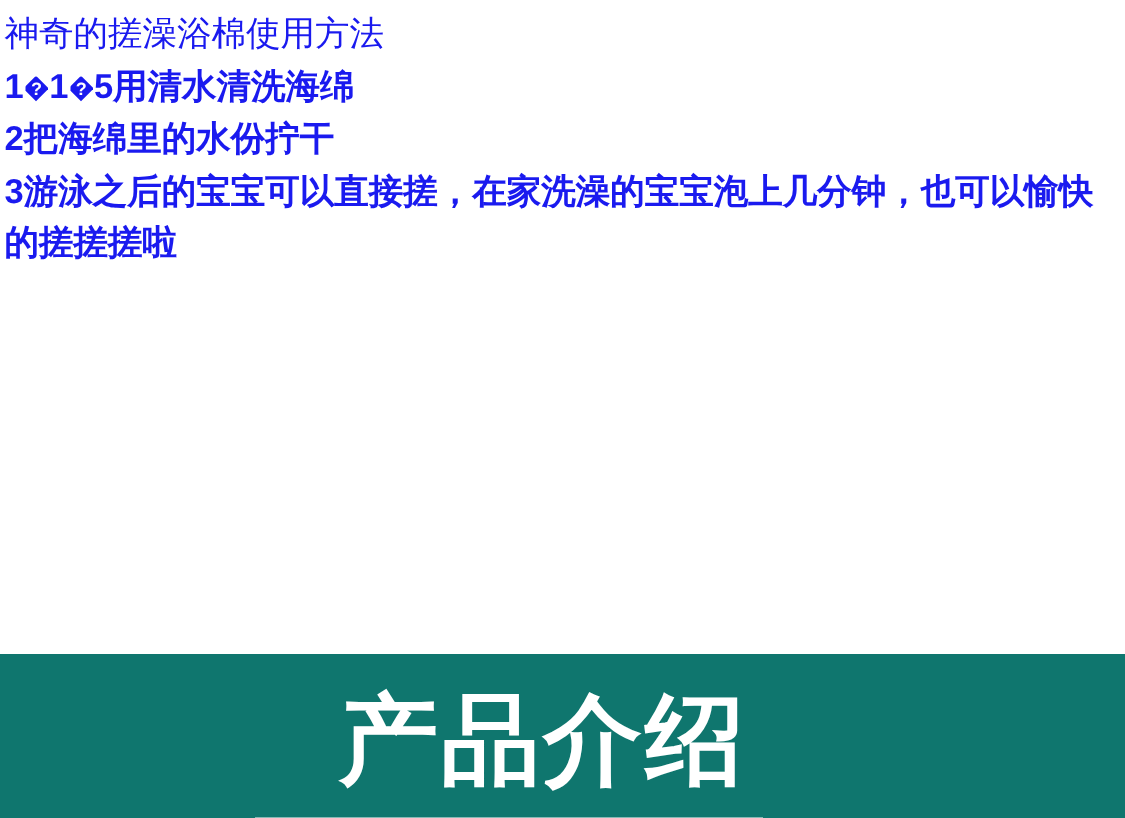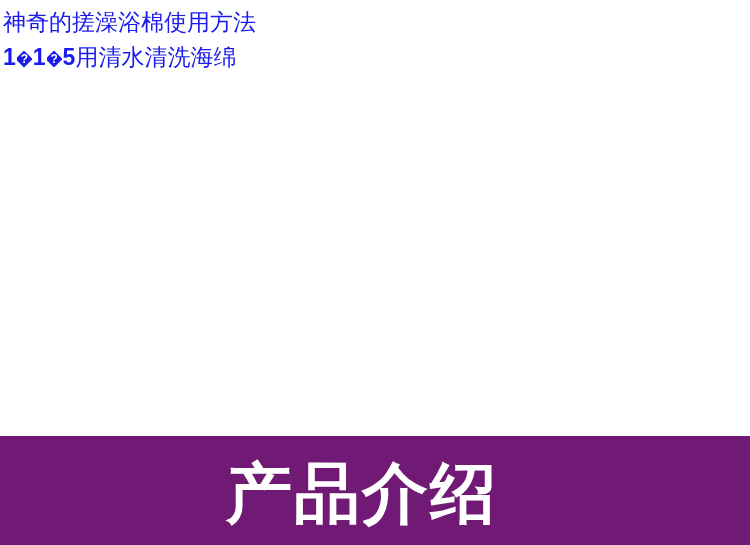--- a/index.html
+++ b/index.html
@@ -52,21 +52,21 @@
   }
 
   .line.step .num {
     font-family: "Liberation Sans", "DejaVu Sans", sans-serif;
     font-weight: bold;
     font-size: 23px;
   }
 
   .line.step .body {
     font-family: "Liberation Serif", "DejaVu Serif", serif;
-    font-weight: normal;
+    font-weight: bold;
   }
 
   .line.note .dots {
     font-family: "Liberation Sans", "DejaVu Sans", sans-serif;
     font-weight: bold;
     font-size: 23px;
     letter-spacing: 1px;
   }
 
   .line.note .body {
@@ -107,21 +107,21 @@
     font-size: 12px;
   }
 
   
   #banner {
     position: absolute;
     left: 0;
     top: 436px;
     width: 750px;
     height: 109px;
-    background: #701a75;
+    background: #0f766e;
     display: flex;
     align-items: center;
     justify-content: center;
   }
 
   #banner-title {
     font-family: "Liberation Sans", "DejaVu Sans", sans-serif;
     font-weight: bold;
     font-size: 66px;
     line-height: 66px;
@@ -138,21 +138,27 @@
 <div id="page">
 
   <div id="instructions">
 
     <div class="line title">神奇的搓澡浴棉使用方法</div>
 
     <div class="line step">
       <span class="num">1</span><span class="repl"><span class="dia"></span><span class="qm">?</span></span><span class="num">1</span><span class="repl"><span class="dia"></span><span class="qm">?</span></span><span class="num">5</span><span class="body">用清水清洗海绵</span>
     </div>
 
+    <div class="line step">
+      <span class="num">2</span><span class="body">把海绵里的水份拧干</span>
+    </div>
 
+    <div class="line step">
+      <span class="num">3</span><span class="body">游泳之后的宝宝可以直接搓，在家洗澡的宝宝泡上几分钟，也可以愉快的搓搓搓啦</span>
+    </div>
 
 
 
 
   </div>
 
   <div id="banner">
     <div id="banner-title">产品介绍</div>
   </div>
 

